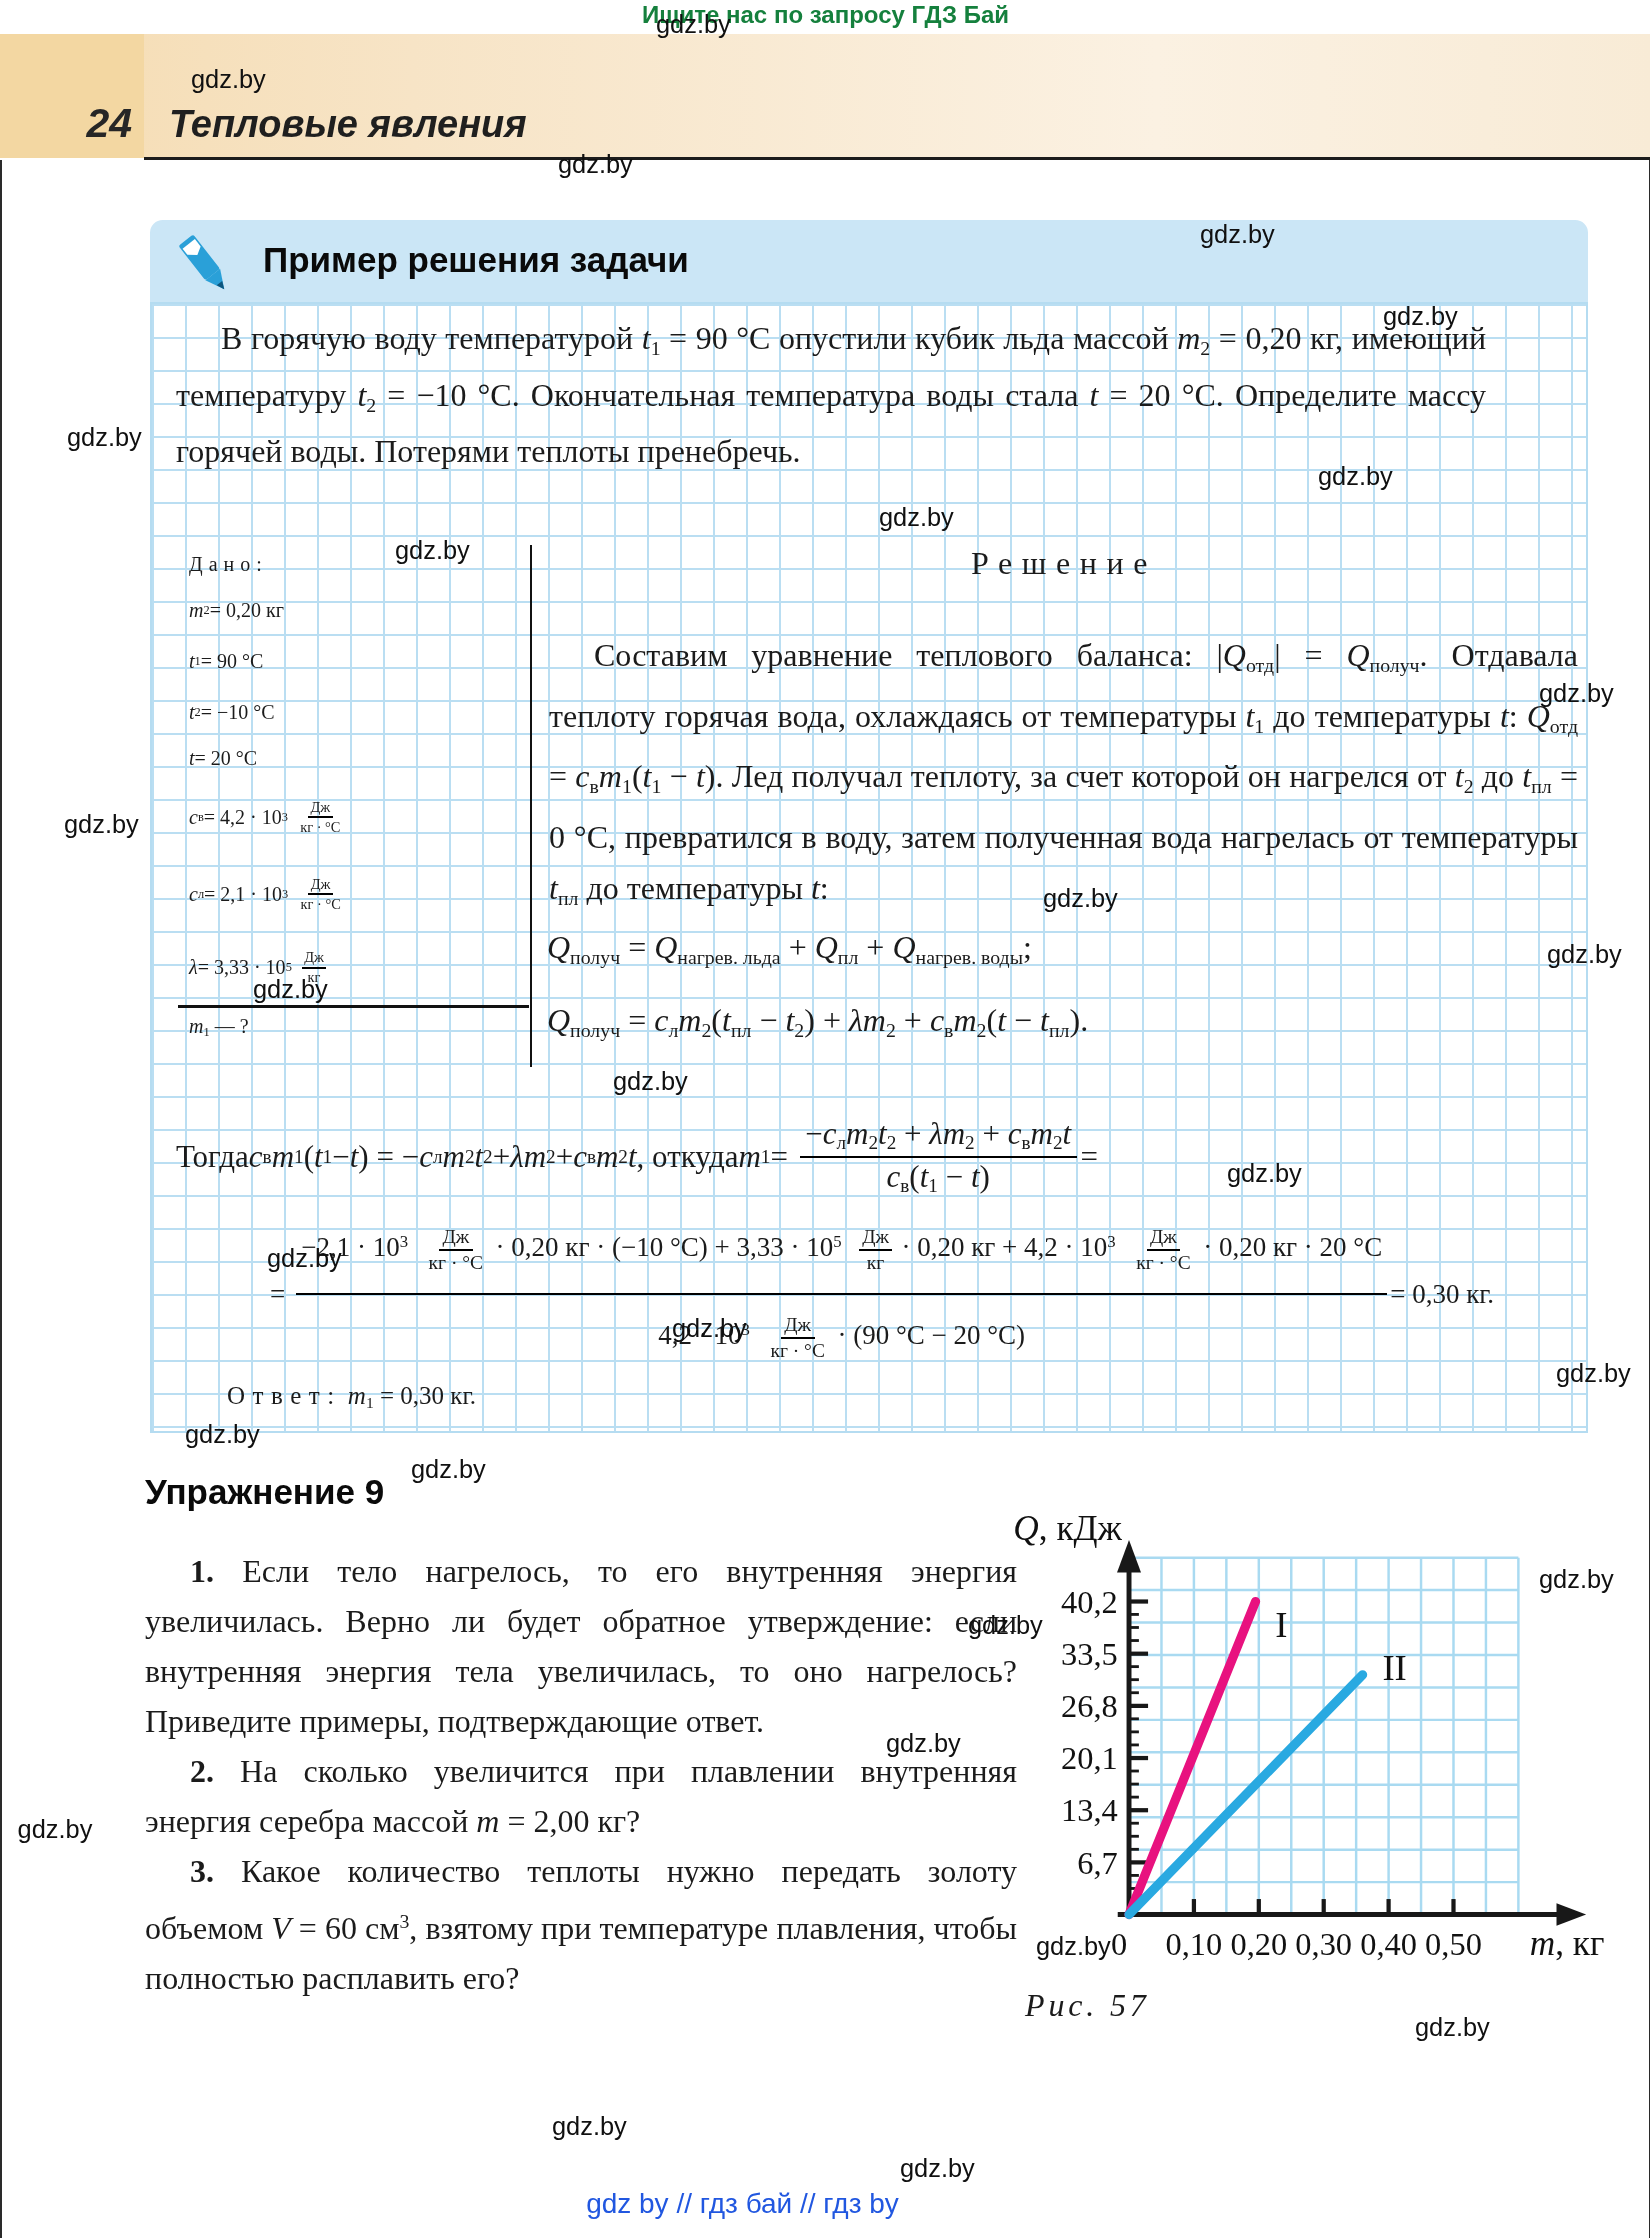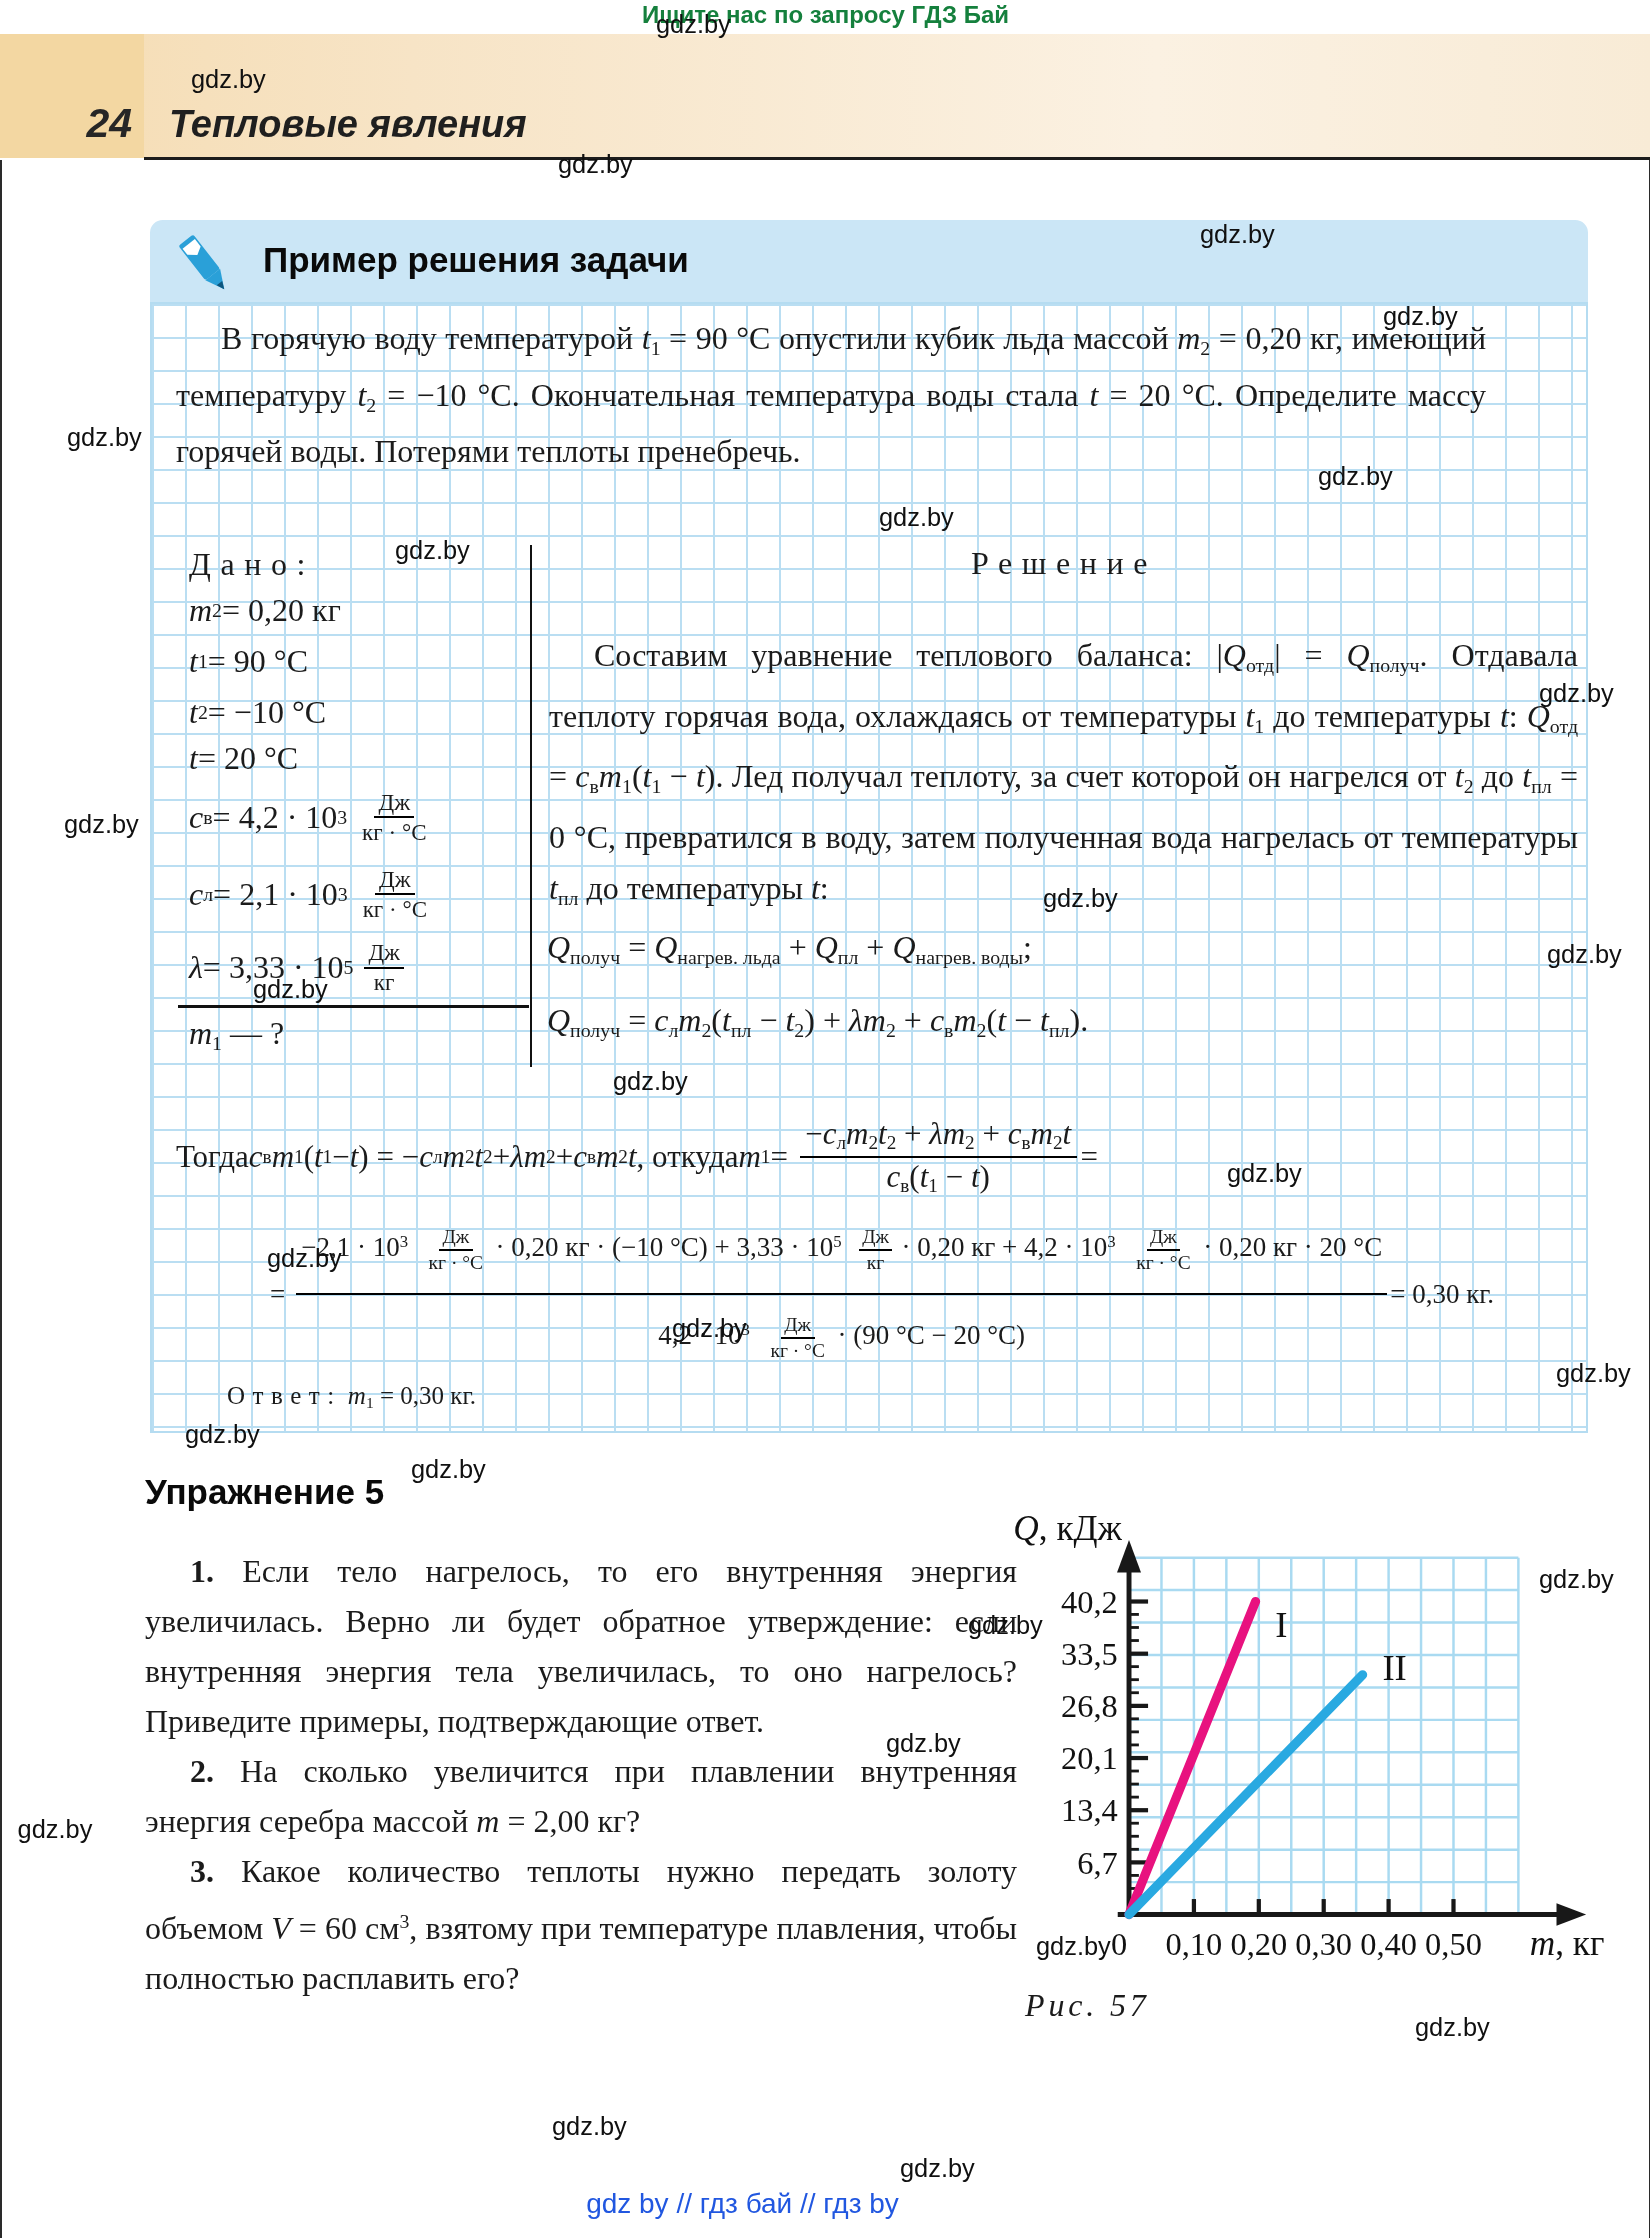--- a/index.html
+++ b/index.html
@@ -28,21 +28,21 @@
   .exgrid{left:150px;top:302px;width:1438px;height:1131px;
           border:2.1px solid #b5dcf1;box-sizing:border-box;
           background-image:linear-gradient(to right,#badef2 2.1px,transparent 2.1px),
                            linear-gradient(to bottom,#badef2 2.1px,transparent 2.1px);
           background-size:33px 33px;}
   
   .serif{font-size:32px;line-height:47px;}
   .justify{text-align:justify;}
   .indent{text-indent:45px;}
   .problem{left:176px;top:315px;width:1310px;}
-  .given{left:189px;top:543px;width:335px;font-size:32px;}
+  .given{left:189px;top:543px;width:335px;font-size:20px;}
   .given-row{display:flex;align-items:center;}
   .gline{left:178px;top:1005px;width:351px;height:2.8px;background:#111;}
   .vdivider{left:530px;top:545px;width:2.1px;height:522px;background:#111;}
   .solhead{left:547px;top:545px;width:1034px;text-align:center;font-size:32px;letter-spacing:.32em;}
   .solpara{left:549px;top:594px;width:1029px;font-size:32px;line-height:51px;margin-top:36px;}
   .formula{left:547px;width:1034px;text-align:left;font-size:32px;}
   .fA{top:929px;} .fB{top:1002px;}
   .derive{left:176px;top:1098px;width:1410px;font-size:31px;display:flex;align-items:center;
           white-space:nowrap;}
   .numeric{left:180px;top:1190px;width:1404px;font-size:27px;display:flex;align-items:center;
@@ -148,21 +148,21 @@
             <span class="fn">Дж</span>
             <span class="fd">кг · °С</span>
           </span> · 0,20 кг · 20 °С</span>
         <span class="fd">4,2 · 10<span class="tk-p">3</span> <span class="frac uf">
             <span class="fn">Дж</span>
             <span class="fd">кг · °С</span>
           </span> · (90 °С − 20 °С)</span>
       </span>  = 0,30 кг.</div>
   <div class="abs answer"><span class="tk-ls">Ответ:</span>  <span class="tk-i">m</span><span class="tk-s">1</span> = 0,30 кг.</div>
 
-  <div class="abs extitle2">Упражнение 5</div>
+  <div class="abs extitle2">Упражнение 9</div>
   <div class="abs justify questions" id="questions">
       <p class="indent"><span class="tk-b">1. </span>Если тело нагрелось, то его внутренняя энергия увеличилась. Верно ли будет обратное утверждение: если внутренняя энергия тела увеличилась, то оно нагрелось? Приведите примеры, подтверждающие ответ.</p>
       <p class="indent"><span class="tk-b">2. </span>На сколько увеличится при плавлении внутренняя энергия серебра массой <span class="tk-i">m</span> = 2,00 кг?</p>
       <p class="indent"><span class="tk-b">3. </span>Какое количество теплоты нужно передать золоту объемом <span class="tk-i">V</span> = 60 см<span class="tk-p">3</span>, взятому при температуре плавления, чтобы полностью расплавить его?</p>
     </div>
 
   <svg class="abs chart" id="chart-svg" viewBox="0 0 930 800">
       <line x1="190" y1="617" x2="190" y2="111" stroke="#a9daf1" stroke-width="3.5"></line>
       <line x1="236" y1="617" x2="236" y2="111" stroke="#a9daf1" stroke-width="3.5"></line>
       <line x1="282" y1="617" x2="282" y2="111" stroke="#a9daf1" stroke-width="3.5"></line>

